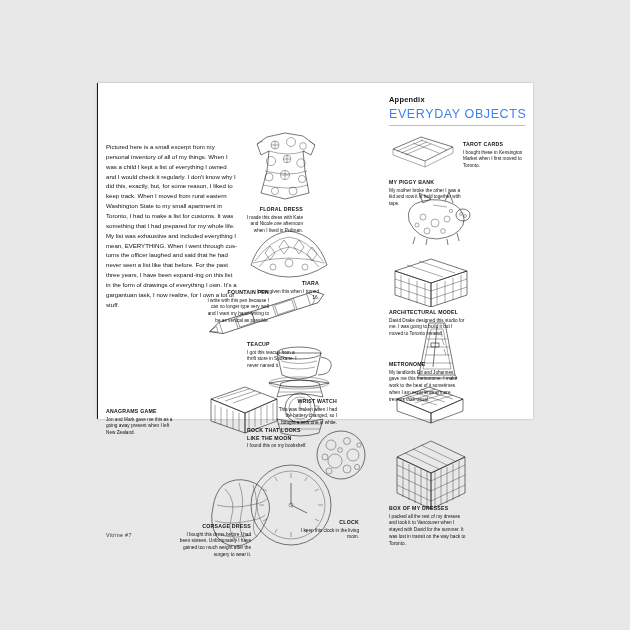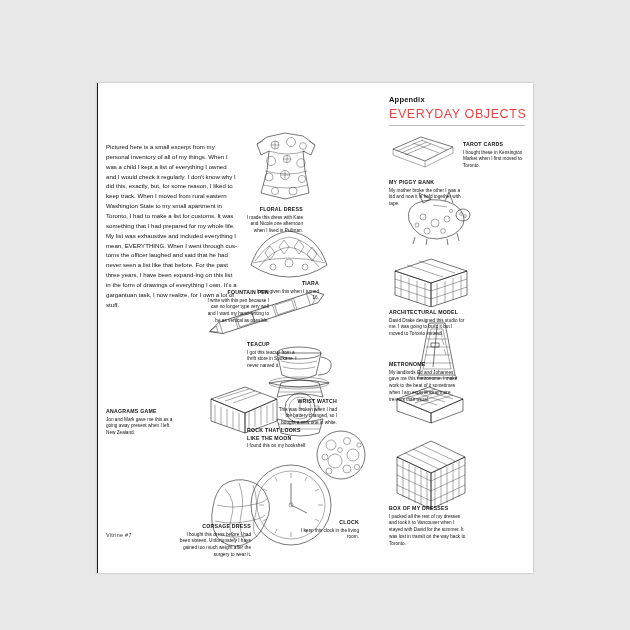--- a/index.html
+++ b/index.html
@@ -5,35 +5,35 @@
   html,body{margin:0;padding:0;}
   body{
     width:630px;height:630px;
     background:#e8e8e8;
     font-family:"Liberation Sans", sans-serif;
     overflow:hidden;
   }
   .page{
     position:absolute;
     left:97px;top:83px;
-    width:436px;height:490px;
+    width:436px;height:336px;
     background:#ffffff;
     box-shadow:0 0 2px rgba(0,0,0,.25);
   }
   .rule-v{
     position:absolute;left:0;top:0;width:1px;height:100%;
     background:#1a1a1a;
   }
   .appendix{
     position:absolute;left:292px;top:12px;
     font-size:7.5px;font-weight:bold;color:#111;letter-spacing:.2px;
   }
   .section-title{
     position:absolute;left:292px;top:24px;
-    font-size:12.5px;color:#ef4444;letter-spacing:.6px;
+    font-size:12.5px;color:#3b82f6;letter-spacing:.6px;
     font-family:"Liberation Sans", sans-serif;font-weight:300;
   }
   .rule-h{
     position:absolute;left:292px;top:42px;width:136px;height:1px;background:#bdbdbd;
   }
   .intro{
     position:absolute;left:9px;top:59px;width:132px;
     font-size:6.1px;line-height:1.62;color:#111;text-align:left;
   }
   .footer{

